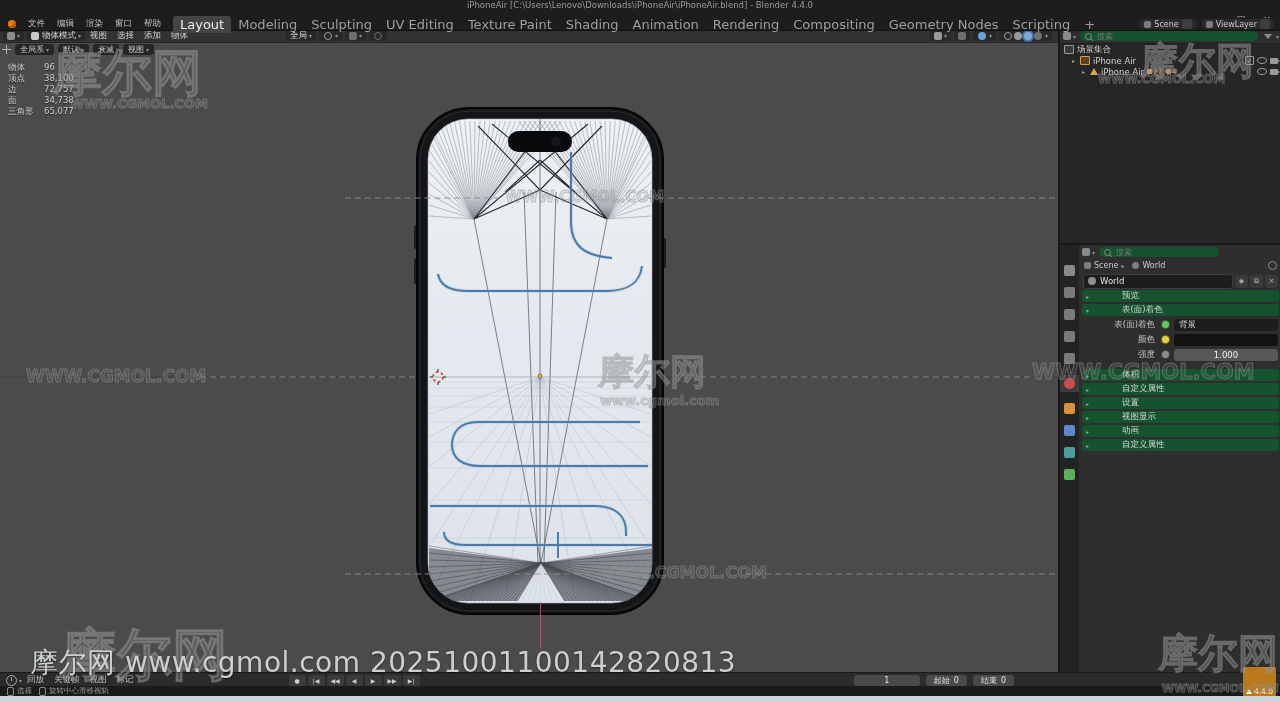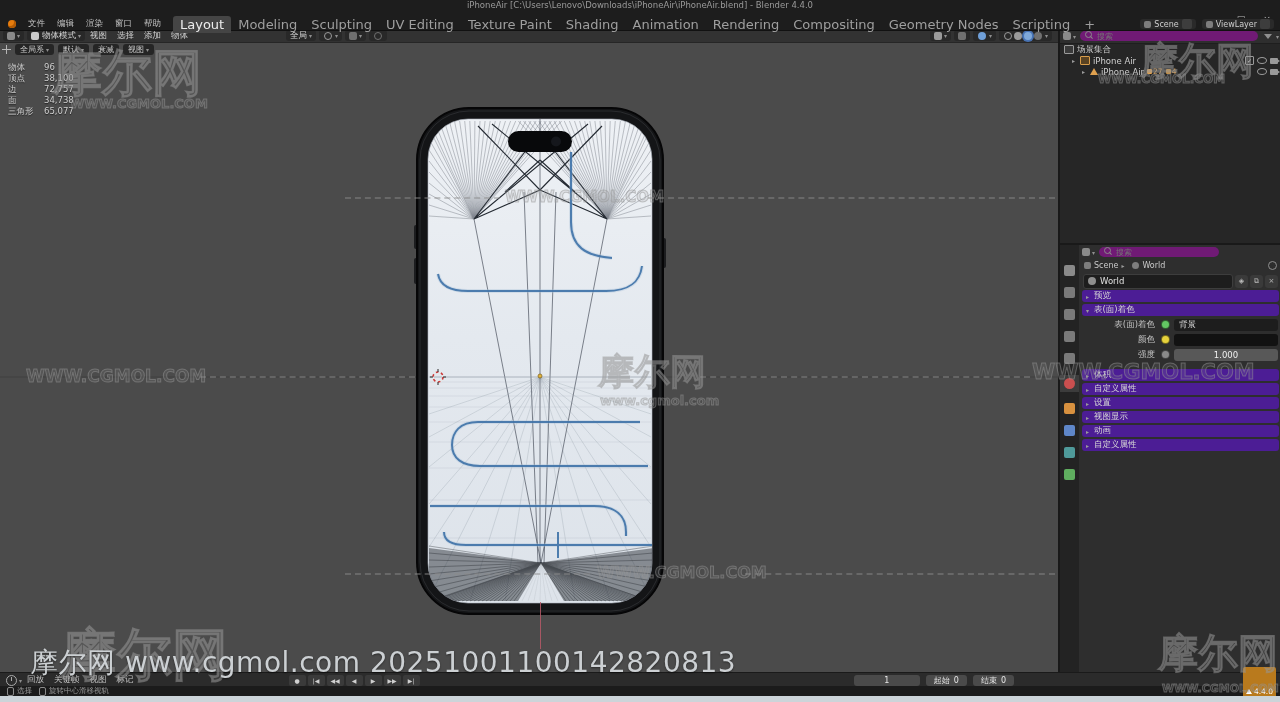--- a/index.html
+++ b/index.html
@@ -43,21 +43,21 @@
 
   
   .stats{left:8px;top:62px;z-index:6;font-size:8.5px;color:#cfcfcf;line-height:11px;text-shadow:0 1px 1px rgba(0,0,0,.6);}
   .stats .r{display:flex;}
   .stats .l{width:36px;}
   .stats .v{}
 
   
   .outliner{left:1058px;top:29px;width:222px;height:214px;background:#262626;z-index:10;border-left:2px solid #191919;}
   .out-header{display:flex;align-items:center;height:14px;background:#2e2e2e;border-bottom:1px solid #1e1e1e;padding:0 3px;}
-  .search-pill{display:flex;align-items:flex-start;background:#701a75;border-radius:7px;height:10px;flex:1;margin:6px 4px;padding:0 5px;}
+  .search-pill{display:flex;align-items:center;background:#14532d;border-radius:7px;height:10px;flex:1;margin:6px 4px;padding:0 5px;}
   .search-pill input{background:transparent;border:none;outline:none;color:#9a9a9a;font-size:8px;width:100%;font-family:inherit;}
   .lens{width:5px;height:5px;border:1px solid #8a8a8a;border-radius:50%;position:relative;margin-right:3px;flex:none;}
   .lens:after{content:"";position:absolute;width:3px;height:1px;background:#8a8a8a;transform:rotate(45deg);left:4px;top:5px;}
   .funnel{width:0;height:0;border-left:4px solid transparent;border-right:4px solid transparent;border-top:5px solid #8f8f8f;margin:0 2px;}
   .out-row{display:flex;align-items:center;height:11px;font-size:8.5px;color:#cfcfcf;padding:0 4px;white-space:nowrap;}
   .tri{font-size:6px;color:#9a9a9a;width:8px;display:inline-block;}
   .ic-coll{width:8px;height:7px;border:1px solid #d89c4a;border-radius:1px;margin-right:3px;background:#5a4322;}
   .ic-mesh{width:0;height:0;border-left:4px solid transparent;border-right:4px solid transparent;border-bottom:7px solid #e0a14f;margin-right:3px;}
   .ic-scenecoll{width:8px;height:7px;border:1px solid #9a9a9a;border-radius:1px;margin-right:3px;background:#3a3a3a;}
   .out-icons{margin-left:auto;display:flex;align-items:center;gap:3px;}
@@ -75,21 +75,21 @@
   .ptab.active-wrap{width:19px;height:17px;background:#3c3c3c;display:flex;align-items:center;justify-content:center;border-radius:0;}
   .ptab-globe{width:11px;height:11px;border-radius:50%;background:#c94f4f;}
   .props-main{position:absolute;left:19px;top:0;width:203px;height:429px;}
   .props-header{display:flex;align-items:center;height:14px;padding:0 3px;}
   .crumbs{display:flex;align-items:center;height:13px;font-size:8px;color:#c9c9c9;padding:0 5px;gap:3px;}
   .pin{margin-left:auto;width:7px;height:7px;border:1px solid #8f8f8f;border-radius:50%;}
   .datablock{display:flex;align-items:center;height:14px;margin:2px 4px;gap:2px;}
   .db-field{display:flex;align-items:center;background:#1d1d1d;border:1px solid #3d3d3d;border-radius:3px;height:13px;flex:1;padding:0 4px;font-size:8.5px;color:#e0e0e0;}
   .db-ic{width:8px;height:8px;border-radius:50%;background:#8f8f8f;margin-right:4px;}
   .db-btn{width:13px;height:13px;background:#3a3a3a;border-radius:3px;display:flex;align-items:center;justify-content:center;font-size:7px;color:#bbb;}
-  .panel-hdr{display:flex;align-items:center;height:12px;background:#4c1d95;border-radius:3px;margin:2px 3px 0 3px;padding:0 4px;font-size:8.5px;color:#d6d6d6;}
+  .panel-hdr{display:flex;align-items:center;height:12px;background:#14532d;border-radius:3px;margin:2px 3px 0 3px;padding:0 4px;font-size:8.5px;color:#d6d6d6;gap:28px;}
   .prow{display:flex;align-items:center;height:13px;margin:2px 4px;font-size:8.5px;}
   .prow .plabel{width:72px;text-align:right;color:#c3c3c3;padding-right:6px;flex:none;}
   .sock{width:7px;height:7px;border-radius:50%;margin-right:4px;flex:none;border:1px solid rgba(0,0,0,.5);}
   .pfield{flex:1;background:#1d1d1d;border-radius:3px;height:12px;display:flex;align-items:center;padding:0 5px;color:#dcdcdc;}
   .pslider{flex:1;background:#585858;border-radius:3px;height:12px;display:flex;align-items:center;justify-content:center;color:#f0f0f0;}
   .pswatch{flex:1;background:#121212;border-radius:3px;height:12px;}
 
   
   .timeline{left:0;top:672px;width:1280px;height:14px;background:#2b2b2b;display:flex;align-items:center;z-index:20;border-top:1px solid #1a1a1a;}
   .tl-menu{padding:0 5px;font-size:8.5px;color:#c3c3c3;}

